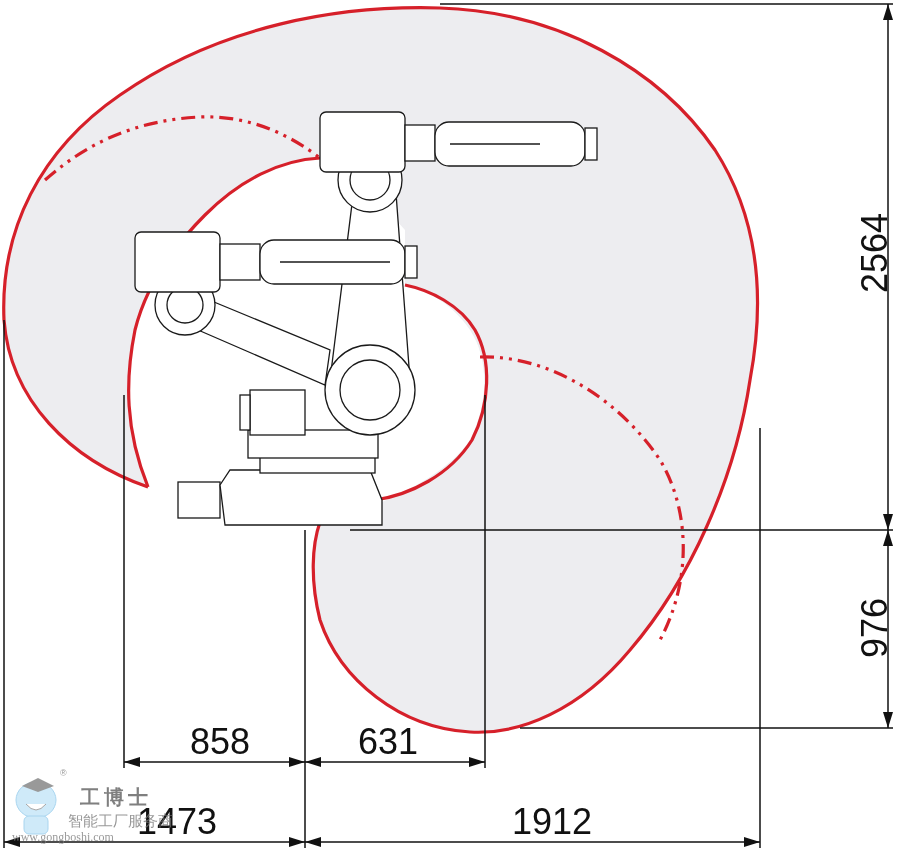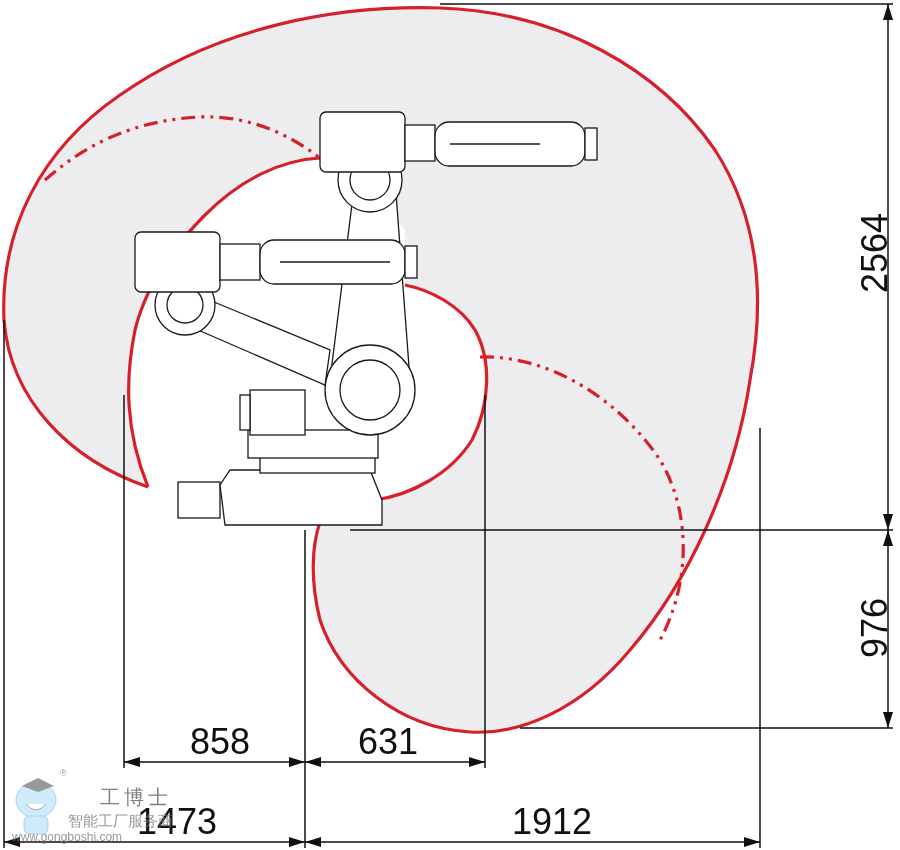--- a/index.html
+++ b/index.html
@@ -1,23 +1,23 @@
 <!DOCTYPE html>
 <html><head>
 <meta charset="utf-8">
 <style>
   html, body { margin:0; padding:0; background:#ffffff; }
   body { width:900px; height:850px; overflow:hidden; position:relative; font-family:"Liberation Sans", sans-serif; }
   #drawing { position:absolute; left:0; top:0; width:900px; height:850px; }
   .dim-label { position:absolute; font-family:"Liberation Sans", sans-serif; font-size:36px; color:#111; line-height:1; }
   .dim-label.vert { transform:rotate(-90deg); transform-origin:center center; }
   .watermark { position:absolute; left:8px; top:768px; width:170px; height:80px; opacity:0.75; }
-  .wm-brand { position:absolute; left:92px; top:16px; font-family:"DejaVu Serif", serif; font-size:20px; color:#555; letter-spacing:4px; font-weight:normal; }
+  .wm-brand { position:absolute; left:72px; top:16px; font-family:"DejaVu Serif", serif; font-size:20px; color:#555; letter-spacing:4px; font-weight:bold; }
   .wm-sub { position:absolute; left:60px; top:44px; font-family:"DejaVu Sans", sans-serif; font-size:15px; color:#777; }
-  .wm-url { position:absolute; left:4px; top:62px; font-family:Liberation Sans, sans-serif; font-size:12px; color:#777; }
+  .wm-url { position:absolute; left:4px; top:62px; font-family:Liberation Serif, serif; font-size:12px; color:#777; }
   .wm-reg { position:absolute; left:52px; top:0px; font-size:9px; color:#777; }
 </style>
 </head>
 <body>
 
 <svg id="drawing" viewBox="0 0 900 850" xmlns="http://www.w3.org/2000/svg">
 
   <path d="M148,487 C70,460 10,400 4,320 C0,230 40,150 120,95 C220,25 340,5 440,8 C560,12 660,70 715,150 C760,220 765,300 750,380 C735,480 690,580 630,650 C580,710 520,735 470,732 C400,728 340,680 320,620 C310,580 312,545 320,522 L375,505 C410,490 450,470 470,440 C488,405 490,360 470,330 C450,300 420,288 405,285 L405,230 C380,200 340,170 320,158 C280,160 240,180 205,215 C170,250 145,290 135,330 C125,380 125,430 148,487 Z" fill="#ededf0" stroke="none"></path>
 
   <path d="M148,487 C70,460 10,400 4,320 C0,230 40,150 120,95 C220,25 340,5 440,8 C560,12 660,70 715,150 C760,220 765,300 750,380 C735,480 690,580 630,650 C580,710 520,735 470,732 C400,728 340,680 320,620 C310,580 312,545 320,522" fill="none" stroke="#d6202a" stroke-width="3.2"></path>

